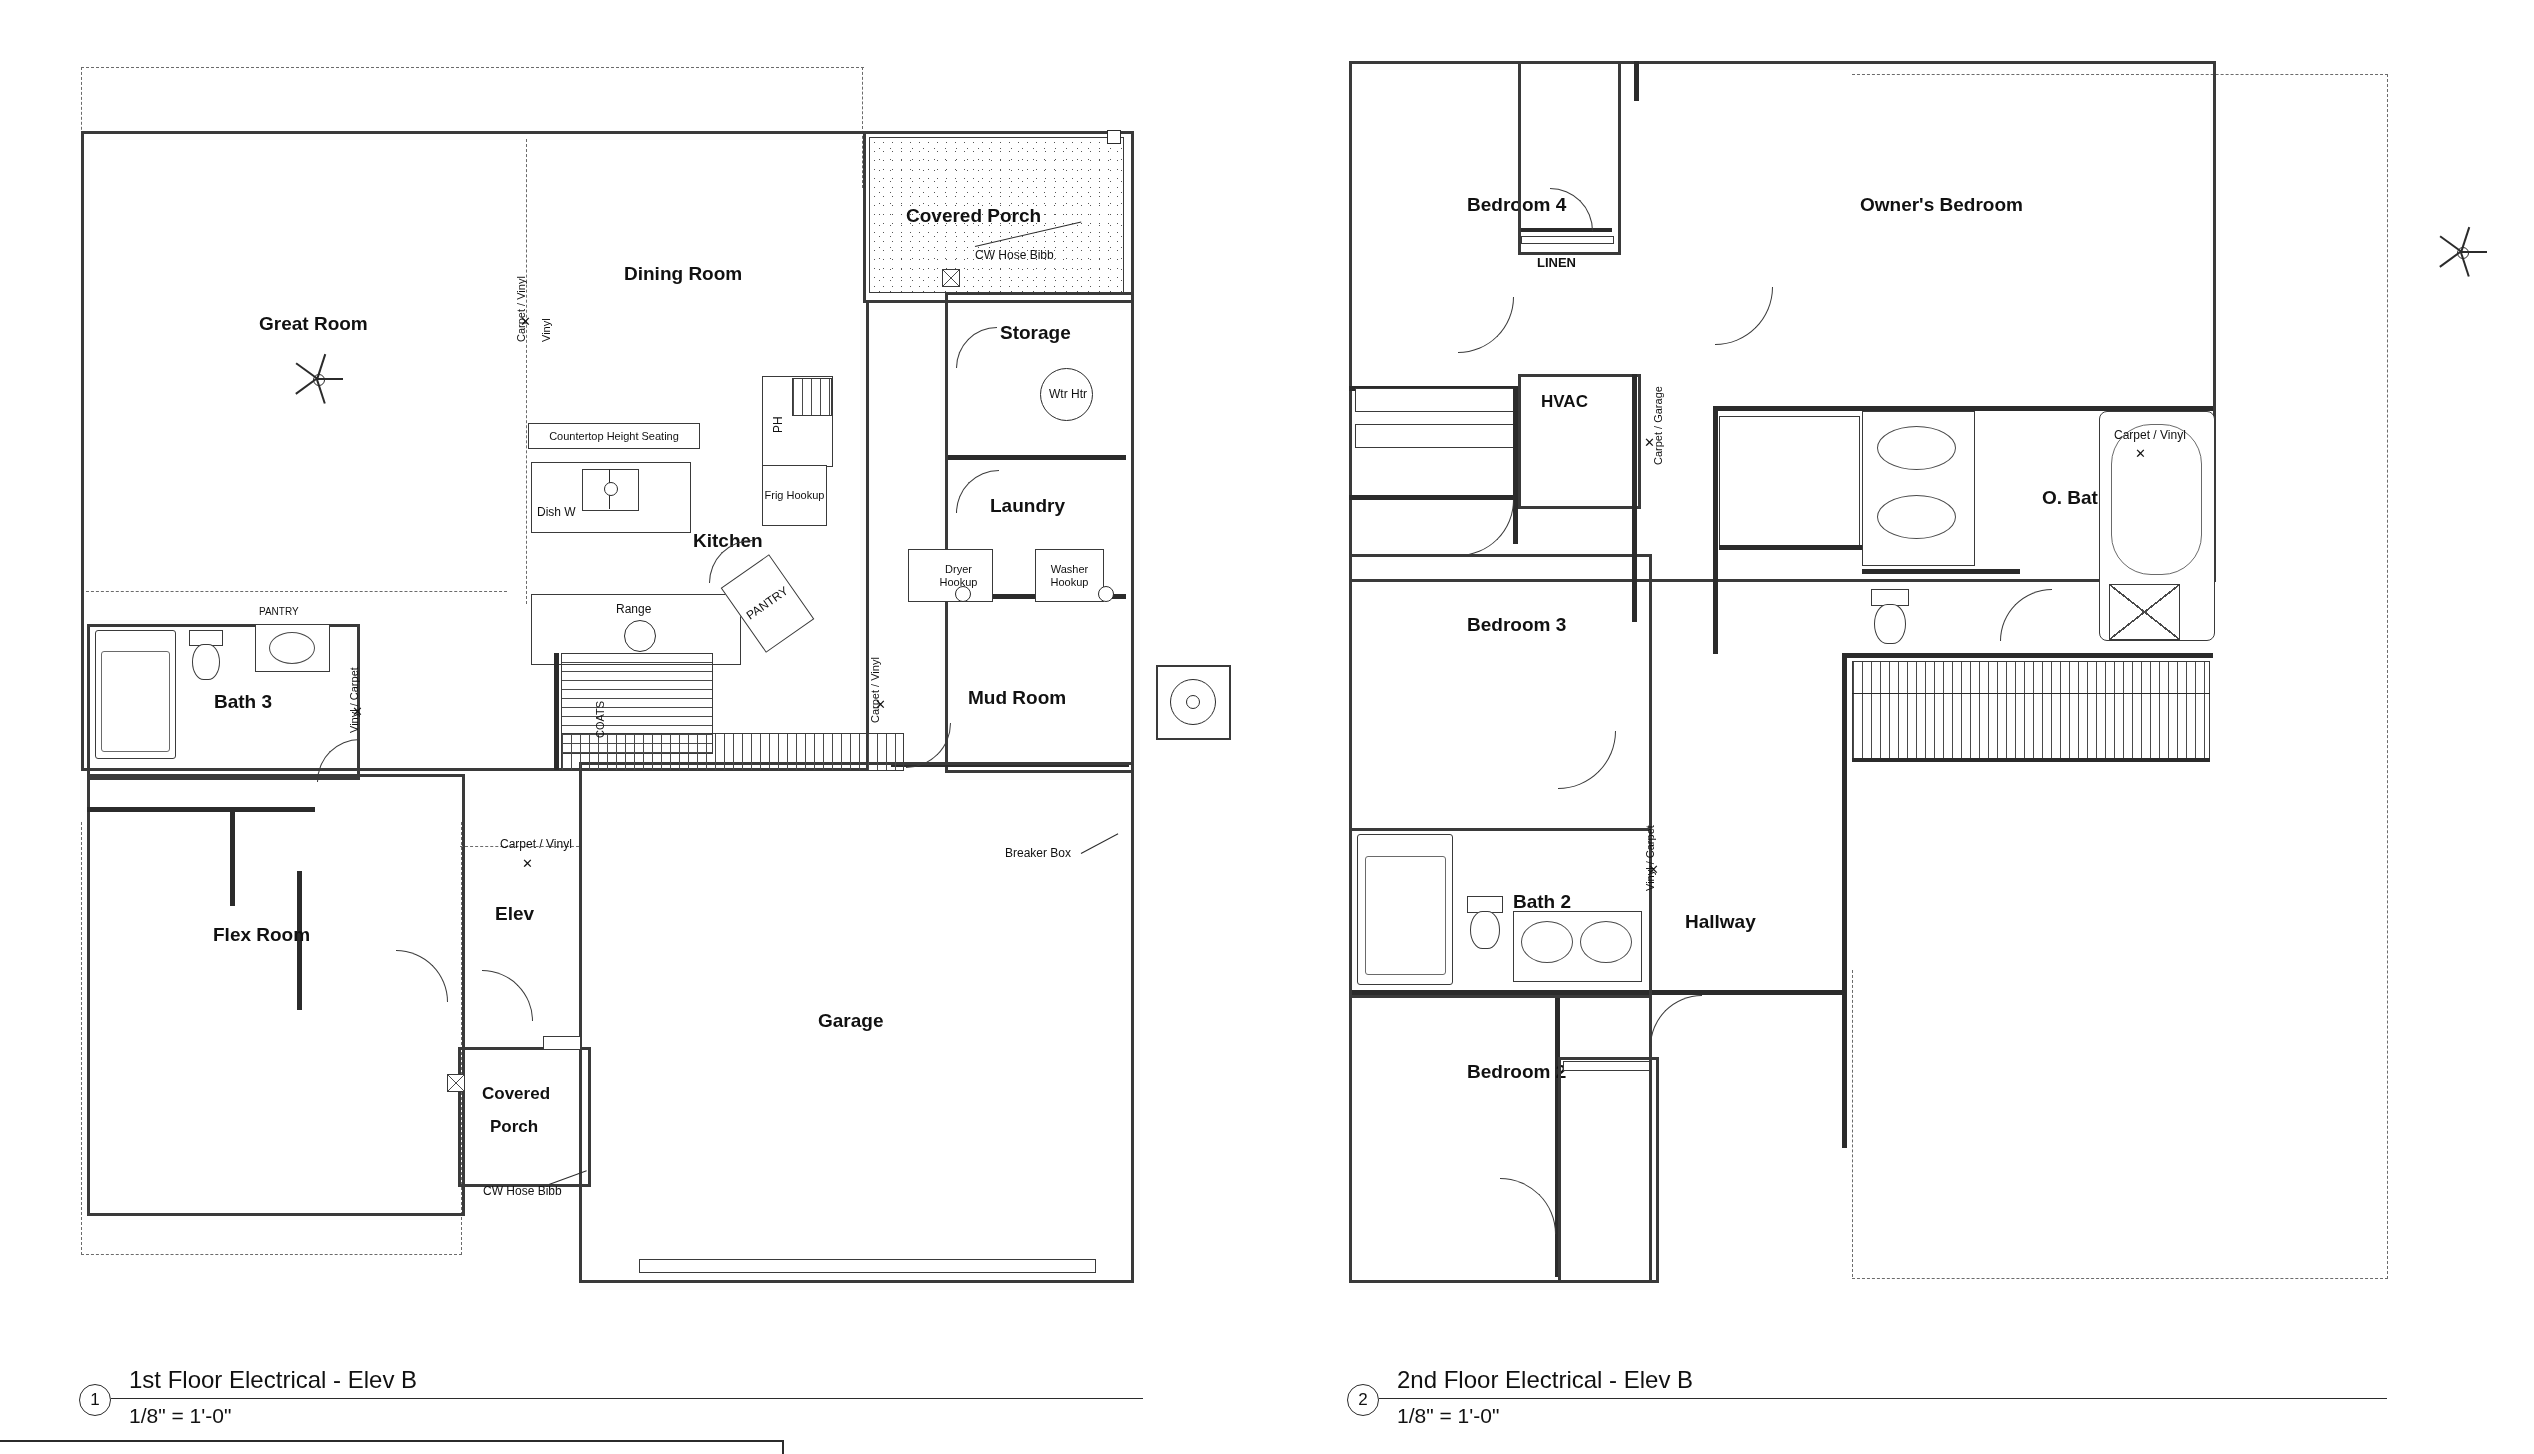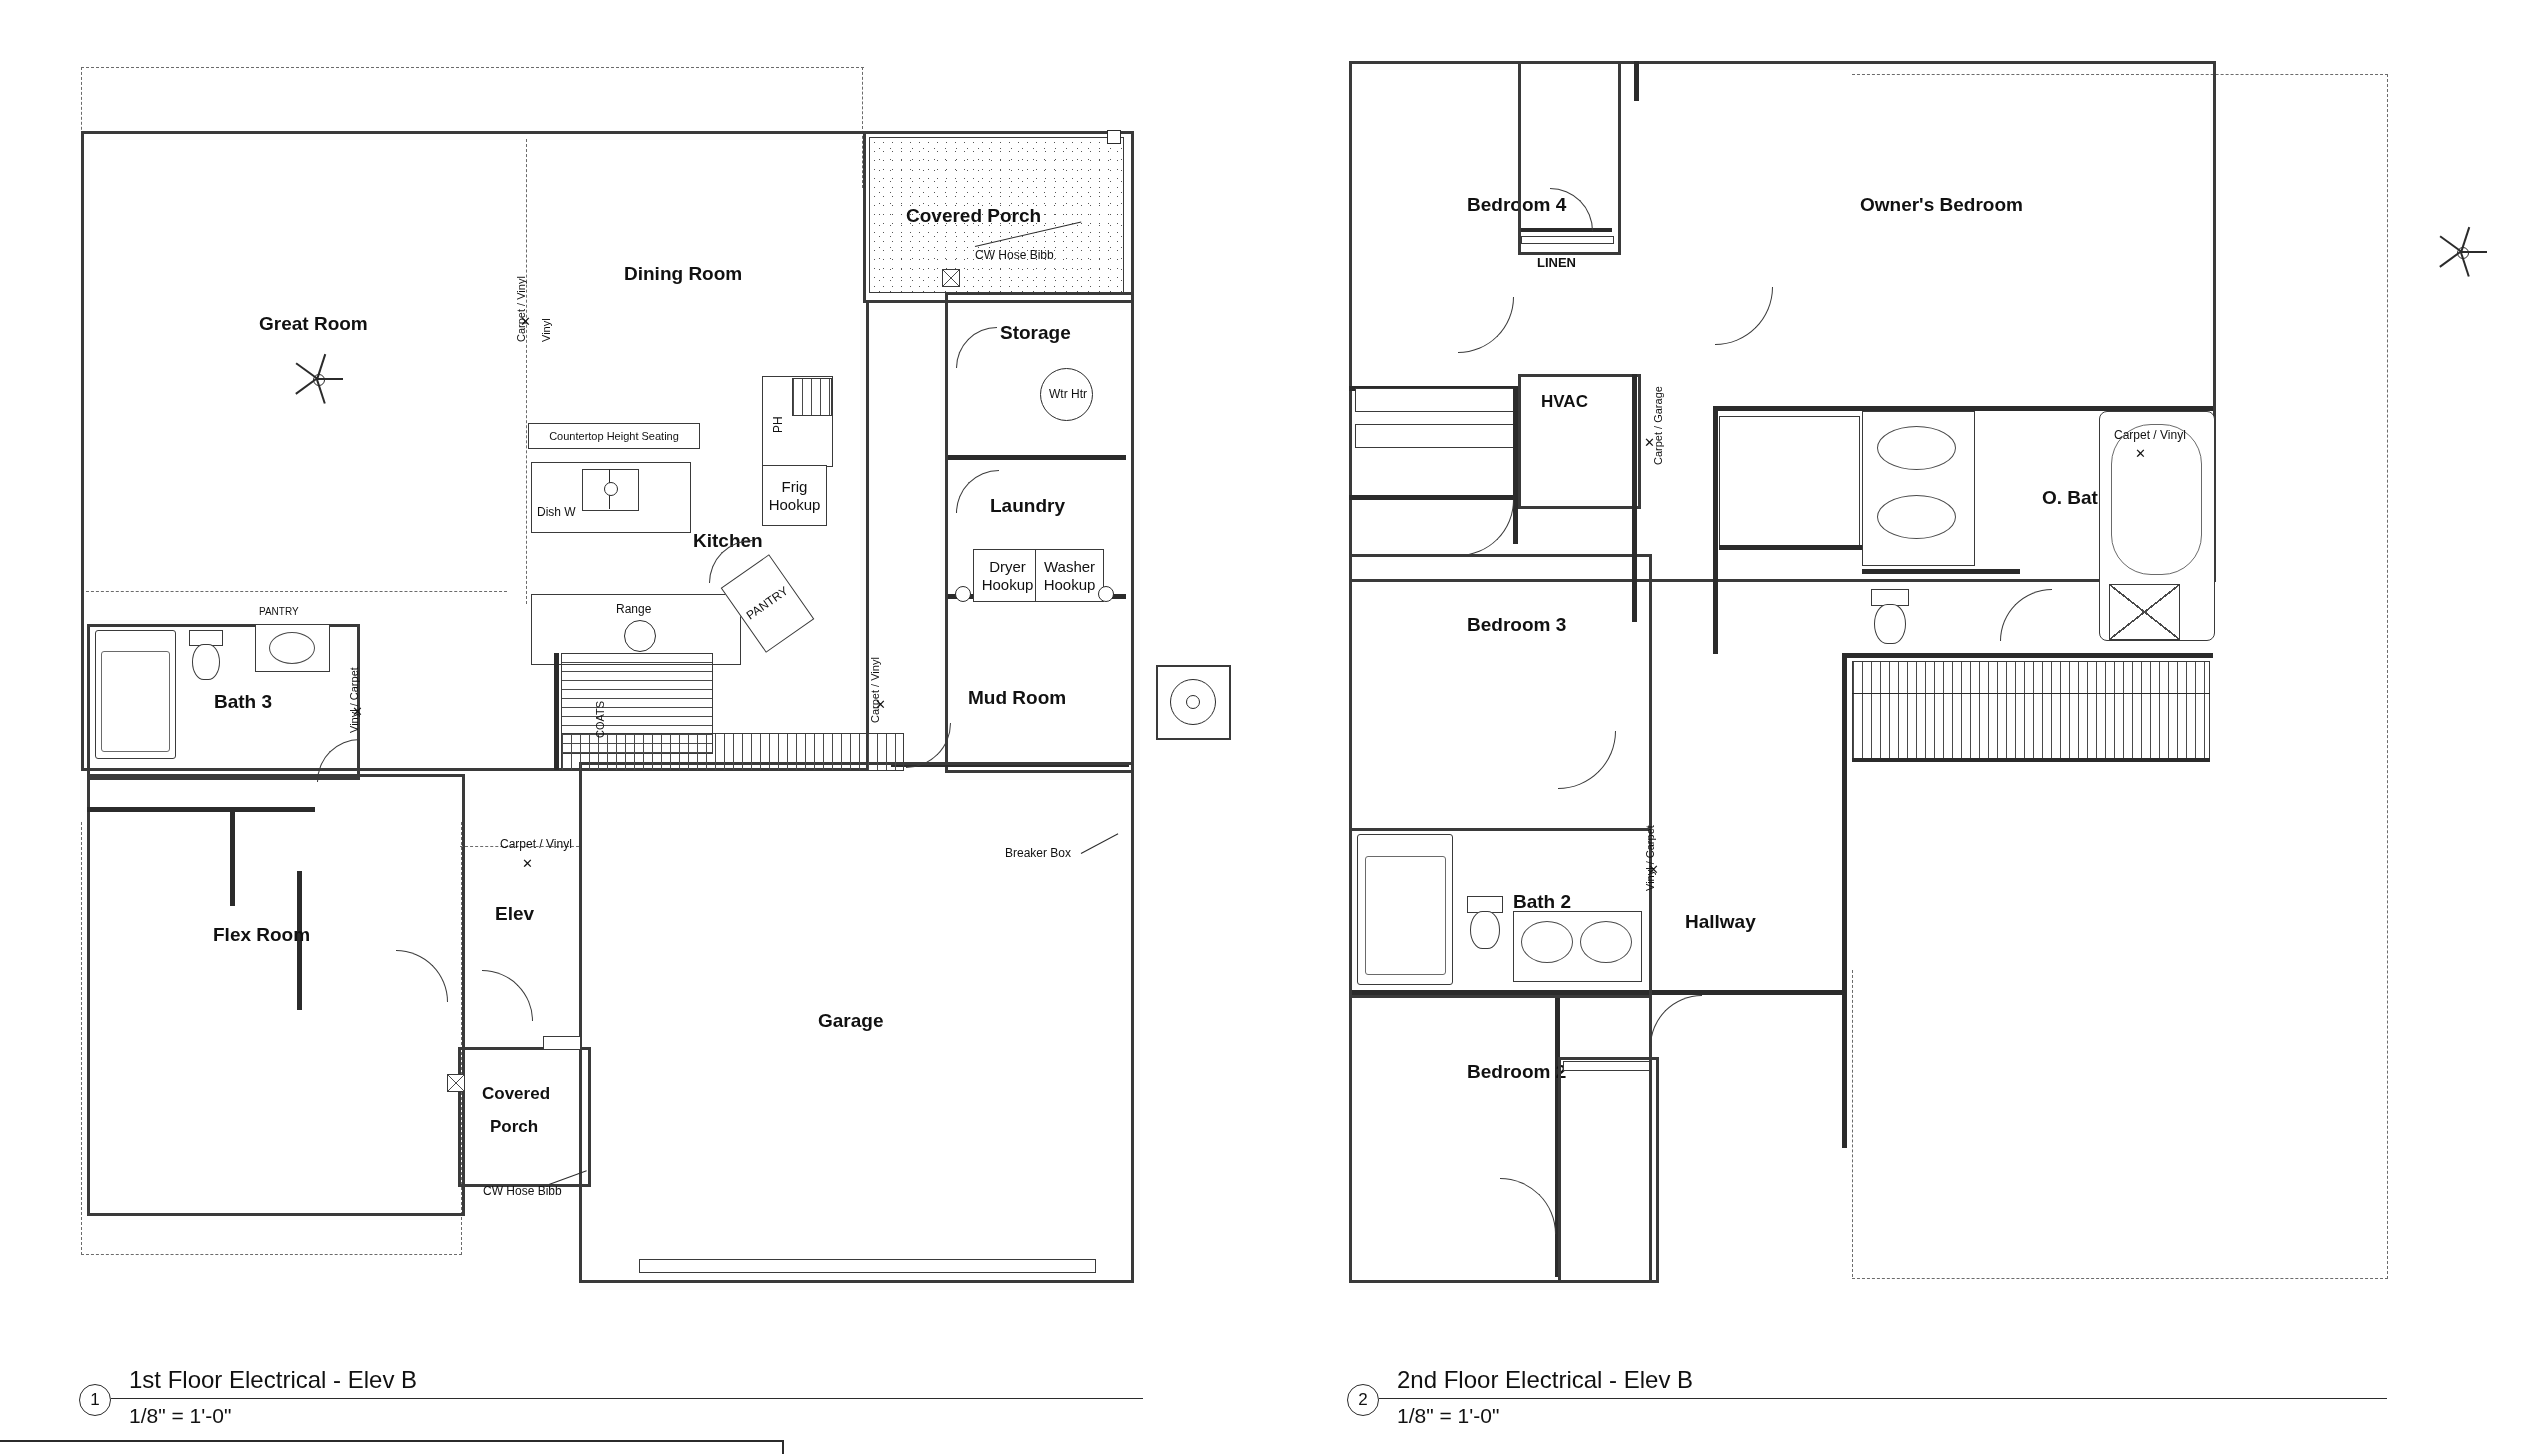--- a/index.html
+++ b/index.html
@@ -12,21 +12,21 @@
   .wall{position:absolute;border:3px solid #3a3a3a;background:transparent;}
   .wallfill{position:absolute;background:#ffffff;border:3px solid #3a3a3a;}
   .dash{position:absolute;border:1px dashed #6b6b6b;}
   .dashline{position:absolute;border-top:1px dashed #6b6b6b;}
   .dashlinev{position:absolute;border-left:1px dashed #6b6b6b;}
   .thin{position:absolute;border:1px solid #3a3a3a;background:#fff;}
   .rmlabel{position:absolute;font-weight:bold;font-size:19px;color:#111;white-space:nowrap;}
   .rmlabel.sm{font-size:17px;}
   .tiny{position:absolute;font-size:12px;color:#111;white-space:nowrap;}
   .tiny.b{font-weight:bold;}
-  .tinybox{position:absolute;border:1px solid #3a3a3a;background:#fff;font-size:15px;line-height:1.15;text-align:center;display:flex;align-items:center;justify-content:center;color:#111;}
+  .tinybox{position:absolute;border:1px solid #3a3a3a;background:#fff;font-size:11px;line-height:1.15;text-align:center;display:flex;align-items:center;justify-content:center;color:#111;}
   .vert{position:absolute;font-size:11px;white-space:nowrap;transform-origin:0 0;}
   .hatch{position:absolute;background:
     repeating-linear-gradient(90deg,#4a4a4a 0 1px,transparent 1px 9px);
     border:1px solid #3a3a3a;}
   .hatchv{position:absolute;background:
     repeating-linear-gradient(0deg,#4a4a4a 0 1px,transparent 1px 9px);
     border:1px solid #3a3a3a;}
   .speckle{position:absolute;background:
     radial-gradient(#555 0.6px, transparent 0.7px) 0 0/9px 9px,
     radial-gradient(#555 0.6px, transparent 0.7px) 4px 5px/11px 11px;
@@ -86,21 +86,21 @@
     <div class="w" style="left:948px;top:455px;width:178px;height:5px;"></div>
     <div class="w" style="left:948px;top:594px;width:178px;height:5px;"></div>
     <div class="w" style="left:891px;top:762px;width:238px;height:5px;"></div>
 
     <div class="rmlabel" style="left:1000px;top:322px;">Storage</div>
     <div class="circ" style="left:1040px;top:368px;width:51px;height:51px;"></div>
     <div class="tiny" style="left:1049px;top:387px;">Wtr Htr</div>
     <div class="doorTL" style="left:956px;top:327px;width:40px;height:40px;"></div>
 
     <div class="rmlabel" style="left:990px;top:495px;">Laundry</div>
-    <div class="tinybox" style="left:973px;top:549px;width:67px;height:51px;">Dryer Hookup</div>
+    <div class="tinybox" style="left:908px;top:549px;width:67px;height:51px;padding-left:16px;">Dryer Hookup</div>
     <div class="tinybox" style="left:1035px;top:549px;width:67px;height:51px;">Washer Hookup</div>
     <div class="circ" style="left:955px;top:586px;width:14px;height:14px;"></div>
     <div class="circ" style="left:1098px;top:586px;width:14px;height:14px;"></div>
     <div class="doorTL" style="left:956px;top:470px;width:42px;height:42px;"></div>
 
     <div class="rmlabel" style="left:968px;top:687px;">Mud Room</div>
     <div class="doorR" style="left:906px;top:723px;width:44px;height:44px;"></div>
 
     <div class="thin" style="left:1156px;top:665px;width:71px;height:71px;border-width:2px;"></div>
     <div class="circ" style="left:1170px;top:679px;width:44px;height:44px;"></div>

